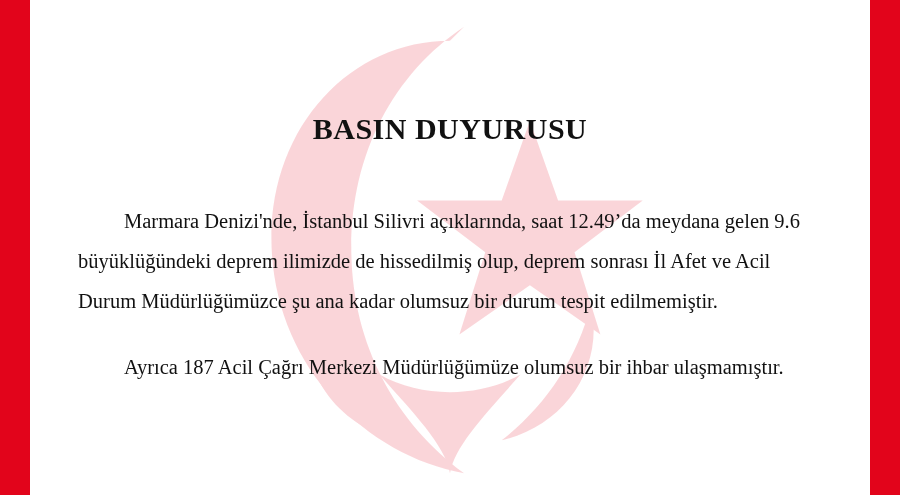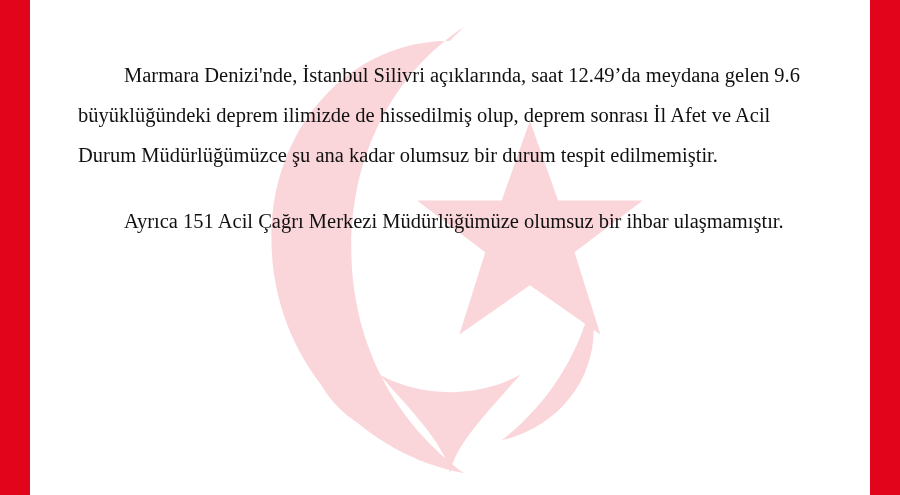--- a/index.html
+++ b/index.html
@@ -105,20 +105,21 @@
           <path d="M134 42 l12 34 36 0 -29 22 11 35 -30 -21 -30 21 11 -35 -29 -22 36 0 z"></path>
 
           <path d="M70 150 c14 16 28 30 30 42 c2 -12 16 -26 30 -42 c-18 10 -42 10 -60 0 z"></path>
           <path d="M40 120 c6 24 20 44 38 58 c-26 -6 -44 -30 -38 -58 z"></path>
           <path d="M160 120 c6 28 -12 52 -38 58 c18 -14 32 -34 38 -58 z"></path>
         </g>
       </svg>
     </div>
 
     <div class="content">
+      <h1 class="doc-title">BASIN DUYURUSU</h1>
 
       <p class="paragraph first">Marmara Denizi'nde, İstanbul Silivri açıklarında, saat 12.49’da meydana gelen 9.6 büyüklüğündeki deprem ilimizde de hissedilmiş olup, deprem sonrası İl Afet ve Acil Durum Müdürlüğümüzce şu ana kadar olumsuz bir durum tespit edilmemiştir.</p>
 
-      <p class="paragraph second">Ayrıca 151 Acil Çağrı Merkezi Müdürlüğümüze olumsuz bir ihbar ulaşmamıştır.</p>
+      <p class="paragraph second">Ayrıca 187 Acil Çağrı Merkezi Müdürlüğümüze olumsuz bir ihbar ulaşmamıştır.</p>
     </div>
 
   </div>
 </div>
 
 </body></html>

